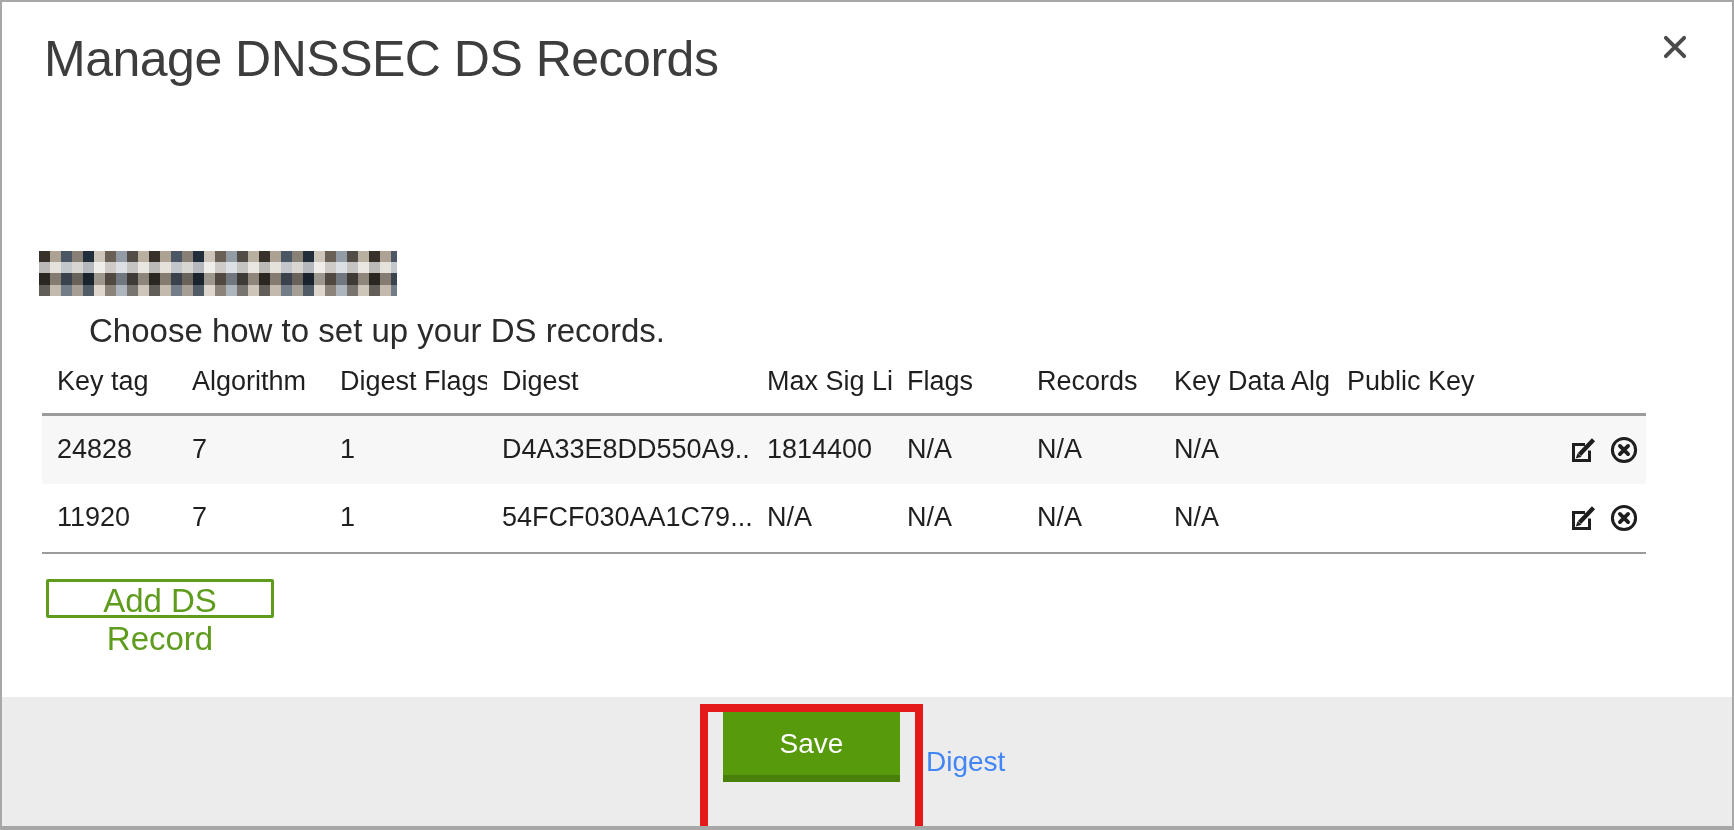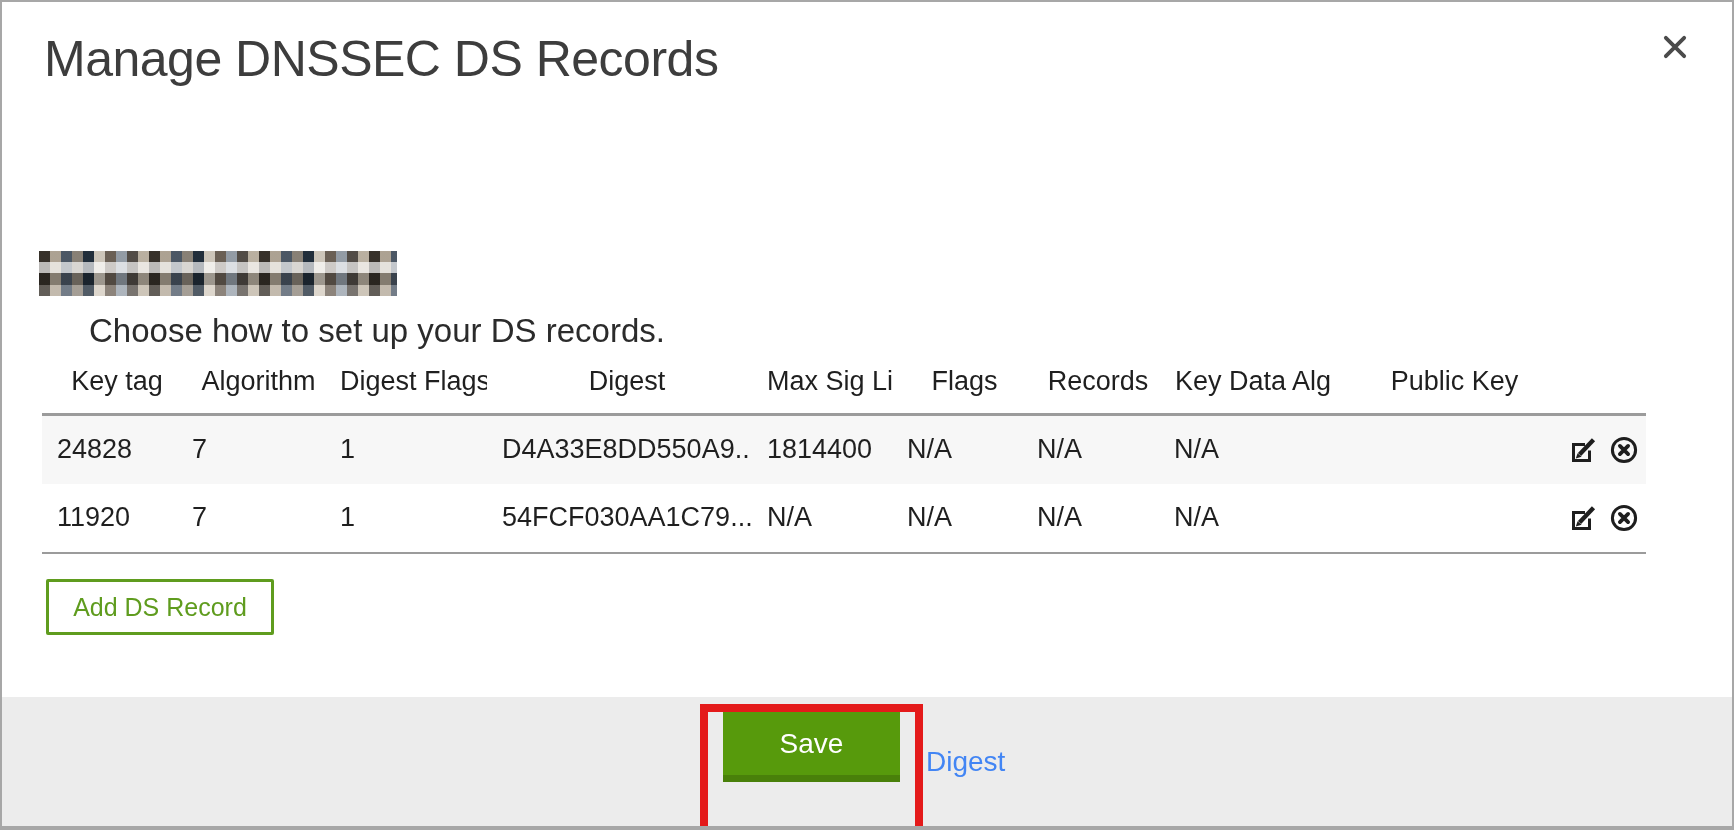--- a/index.html
+++ b/index.html
@@ -47,41 +47,41 @@
     font-size: 33px; color: #2b2b2b; white-space: nowrap; margin-left: 47px;
   }
 
   .ds-table {
     position: absolute; left: 40px; top: 364px;
     width: 1604px;
     border-collapse: collapse; table-layout: fixed;
     font-size: 27px;
   }
   .ds-table th {
-    text-align: center; font-weight: 400; color: #1f1f1f;
+    text-align: left; font-weight: 400; color: #1f1f1f;
     padding: 0 0 16px 15px; white-space: nowrap; overflow: hidden;
   }
   .ds-table tbody { border-top: 3px solid #9b9b9b; border-bottom: 2px solid #9b9b9b; }
   .ds-table td {
     height: 69px; padding-left: 15px;
     white-space: nowrap; overflow: hidden; vertical-align: middle;
   }
   .ds-table tr.row-shaded { background: #f7f7f7; }
   .ds-table td.actions { text-align: right; padding: 0 6px 0 0; }
   .icon-btn {
     display: inline-flex; align-items: center; justify-content: center;
     width: 32px; height: 32px; background: none; border: none;
     cursor: pointer; vertical-align: middle; padding: 0;
   }
 
   .add-btn {
     position: absolute; left: 44px; top: 577px;
-    width: 228px; height: 56px;
+    width: 228px; height: 39px;
     background: #fff; border: 3px solid #5f9c1e; border-radius: 2px;
-    color: #5f9c1e; font-size: 25px; font-family: "Liberation Sans", sans-serif;
+    color: #5f9c1e; font-size: 33px; font-family: "Liberation Sans", sans-serif;
     cursor: pointer;
   }
 
   .footer {
     position: absolute; left: 0; right: 0; bottom: 0;
     height: 129px; background: #ececec;
   }
   .red-annotation {
     position: absolute; left: 698px; top: 7px;
     width: 223px; height: 136px;

